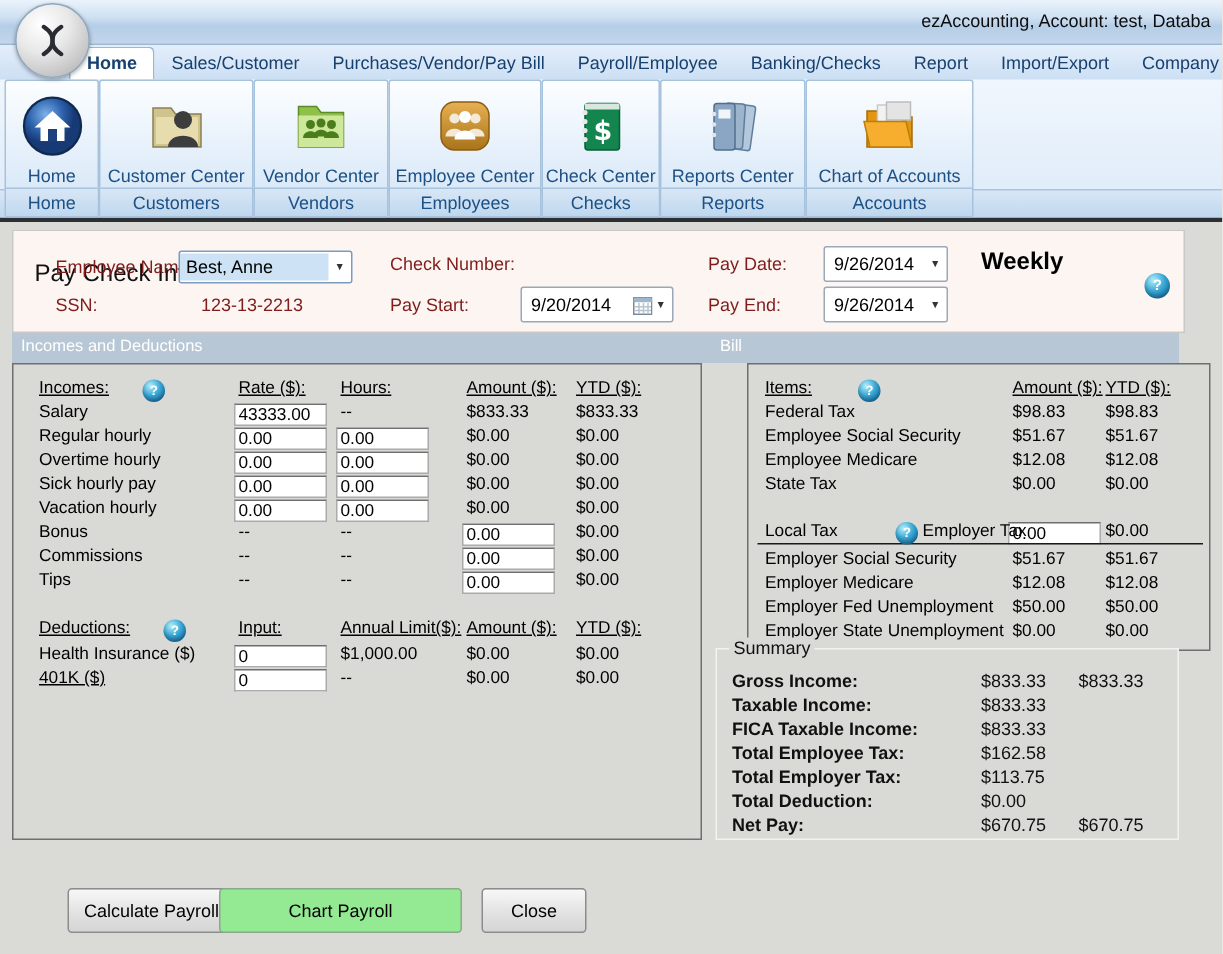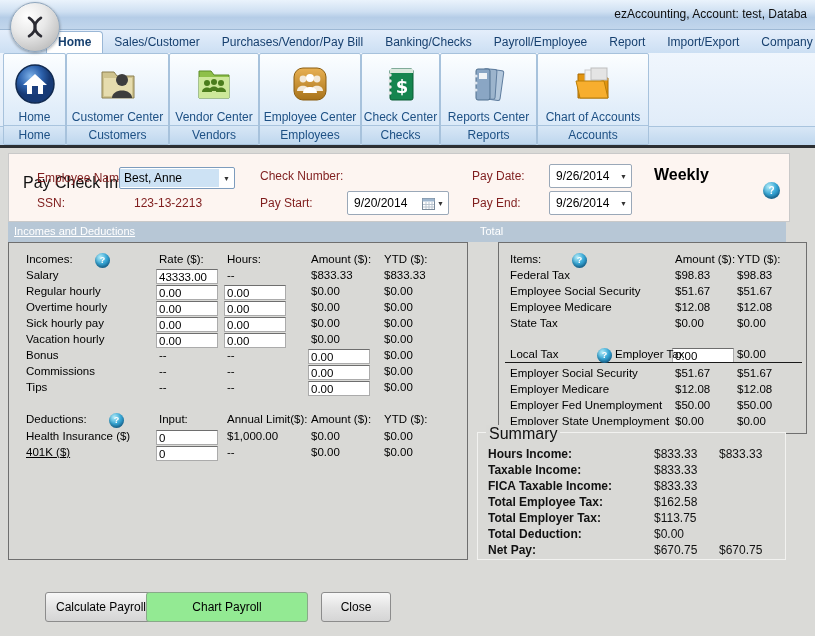--- a/index.html
+++ b/index.html
@@ -62,33 +62,33 @@
 
   .help { border-radius:50%; color:#fff; font-weight:bold; text-align:center;
     background:radial-gradient(circle at 35% 28%, #b3ecf8 0%, #39a8d6 45%, #0b5d95 100%);
     box-shadow:inset 0 -2px 3px rgba(0,0,0,.25); cursor:pointer; }
   .help.sm { width:15px; height:15px; font-size:9px; line-height:15px; }
   .help.lg { position:absolute; width:17px; height:17px; font-size:10px; line-height:17px; }
 
   
   .secbar { position:absolute; left:8px; top:74px; width:778px; height:20px; background:#b7c7d6; }
   .secbar span { position:absolute; top:3px; font-size:11px; color:#ffffff; }
-  .sec-left { left:6px;text-decoration:underline; }
+  .sec-left { left:6px; }
   .sec-right { left:472px; }
 
   
   .panel { position:absolute; background:#d9d9d6; border:1px solid #6f6f6f; }
   .panel-left { left:8px; top:94px; width:460px; height:318px; }
   .panel-tax  { left:498px; top:94px; width:309px; height:192px; }
   .sumbox { position:absolute; left:477px; top:284px; width:309px; height:128px;
     background:#d9d9d6; border:1px solid #f2f2f0; }
-  .sumbox .legend { position:absolute; left:8px; top:-8px; background:#d9d9d6; padding:0 3px; font-size:16px; color:#111; }
+  .sumbox .legend { position:absolute; left:8px; top:-8px; background:#d9d9d6; padding:0 3px; font-size:12px; color:#111; }
 
   .trow { position:absolute; left:0; width:100%; height:16px; font-size:11.5px; }
-  .hrow span { }
+  .hrow span { text-decoration:underline; }
   .cell { position:absolute; white-space:nowrap; }
   .inp { position:absolute; height:15px; width:62px; border:1px solid; border-color:#6e6e6e #ababab #ababab #ababab;
     background:#fff; font-size:11.5px; font-family:"Liberation Sans",sans-serif; padding:0 2px; }
 
   
   .L0 { left:17px; }  .Lh { left:86px; top:0px; } .L4 { left:375px; }
   .L1t { left:150px; } .L2t { left:218px; } .L3t { left:302px; }
 
   
   .T0 { left:11px; } .Th { left:73px; top:0px; } .T2 { left:238px; } .T1t { left:176px; }
@@ -127,22 +127,22 @@
     <svg width="30" height="30" viewBox="0 0 28 28">
       <path d="M8.5 5.5 C 19 12.5, 9 15.5, 19.5 22.5" fill="none" stroke="#2b2b33" stroke-width="2.6" stroke-linecap="round"></path>
       <path d="M19.5 5.5 C 9 12.5, 19 15.5, 8.5 22.5" fill="none" stroke="#2b2b33" stroke-width="2.6" stroke-linecap="round"></path>
     </svg>
   </div>
 
   <div class="menubar">
     <div class="menu-item active">Home</div>
     <div class="menu-item">Sales/Customer</div>
     <div class="menu-item">Purchases/Vendor/Pay Bill</div>
+    <div class="menu-item">Payroll/Employee</div>
     <div class="menu-item">Banking/Checks</div>
-    <div class="menu-item">Payroll/Employee</div>
     <div class="menu-item">Report</div>
     <div class="menu-item">Import/Export</div>
     <div class="menu-item">Company</div>
 
   </div>
 
   <div class="toolbar">
     <div class="toolband"></div>
     <div class="tools">
 
@@ -311,21 +311,21 @@
         <span class="ctext">9/26/2014</span>
         <span class="arrow">▼</span>
       </div>
 
       <span class="freq" style="left:645px; top:12px;">Weekly</span>
       <div class="help lg" style="left:754px; top:28px;">?</div>
     </div>
 
     <div class="secbar">
       <span class="sec-left">Incomes and Deductions</span>
-      <span class="sec-right">Total</span>
+      <span class="sec-right">Bill</span>
     </div>
 
     <div class="panel panel-left">
 
       <div class="trow hrow" style="top:10px;">
         <span class="cell L0">Incomes:</span>
         <div class="help sm cell Lh" style="text-decoration:none;">?</div>
         <span class="cell L1t">Rate ($):</span>
         <span class="cell L2t">Hours:</span>
         <span class="cell L3t">Amount ($):</span>
@@ -481,21 +481,21 @@
         <span class="cell T0">Employer State Unemployment</span>
         <span class="cell T1t">$0.00</span>
         <span class="cell T2">$0.00</span>
       </div>
     </div>
 
     <div class="sumbox">
       <span class="legend">Summary</span>
 
       <div class="sumrow" style="top:14px;">
-        <span class="cell S0 slabel">Hours Income:</span>
+        <span class="cell S0 slabel">Gross Income:</span>
         <span class="cell S1">$833.33</span>
         <span class="cell S2">$833.33</span>
       </div>
       <div class="sumrow" style="top:30px;">
         <span class="cell S0 slabel">Taxable Income:</span>
         <span class="cell S1">$833.33</span>
       </div>
       <div class="sumrow" style="top:46px;">
         <span class="cell S0 slabel">FICA Taxable Income:</span>
         <span class="cell S1">$833.33</span>

